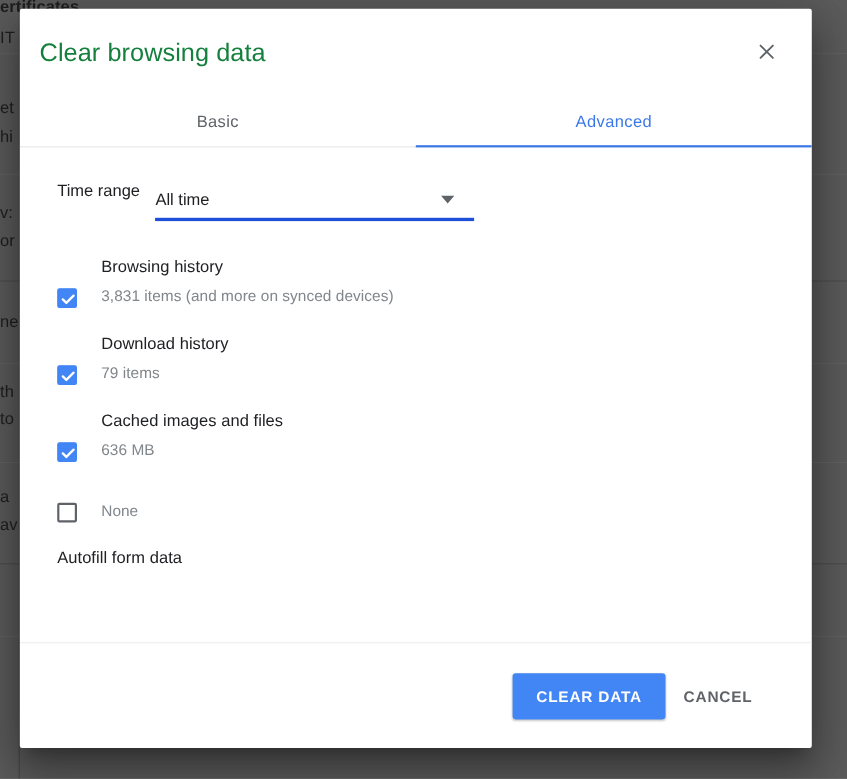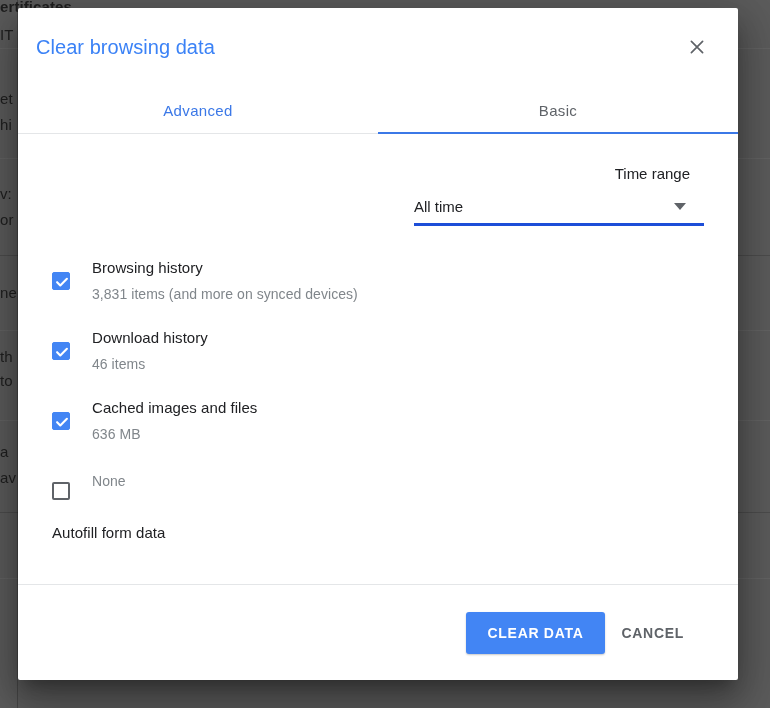--- a/index.html
+++ b/index.html
@@ -73,22 +73,22 @@
   
   .dlg-header {
     height: 78px;
     flex: 0 0 auto;
     display: flex;
     align-items: center;
     padding: 0 18px 0 18px;
     box-sizing: border-box;
   }
   .dlg-title {
-    font-size: 20px;
-    color: #3b82f6;
+    font-size: 23px;
+    color: #15803d;
     flex: 1 1 auto;
     letter-spacing: 0.05px;
   }
   .close-btn {
     width: 38px;
     height: 38px;
     border: none;
     background: transparent;
     border-radius: 50%;
     cursor: pointer;
@@ -143,24 +143,23 @@
     flex: 1 1 auto;
     position: relative;
     overflow: hidden;
     padding: 0 0 0 0;
   }
   .body-inner { padding: 0 34px 0 34px; }
 
   
   .timerange-row {
     display: flex;
-    align-items: flex-end;
+    align-items: flex-start;
     margin-top: 31px;
     margin-bottom: 6px;
-    flex-direction: column;
   }
   .timerange-label {
     font-size: 15px;
     color: #202124;
     padding-bottom: 8px;
     margin-right: 14px;
     white-space: nowrap;
   }
   .select-wrap {
     position: relative;
@@ -181,21 +180,21 @@
     border-left: 6px solid transparent;
     border-right: 6px solid transparent;
     border-top: 7px solid #5f6368;
     margin-right: 18px;
   }
 
   
   .cb-list { margin-top: 30px; }
   .cb-item {
     display: flex;
-    align-items: flex-start;
+    align-items: flex-end;
     margin-bottom: 21px;
     cursor: pointer;
   }
   .cb-item:last-child { margin-bottom: 0; }
   .cb-box {
     flex: 0 0 auto;
     width: 18px;
     height: 18px;
     border-radius: 2px;
     margin-top: 16px;
@@ -297,22 +296,22 @@
     <button class="close-btn">
       <span>
         <svg width="20" height="20" viewBox="0 0 20 20" aria-hidden="true">
           <path d="M4.4 4.4 L15.6 15.6 M15.6 4.4 L4.4 15.6" stroke="#5f6368" stroke-width="1.7" stroke-linecap="round"></path>
         </svg>
       </span>
     </button>
   </div>
 
   <div class="tabs">
+    <button class="tab">Basic</button>
     <button class="tab active">Advanced</button>
-    <button class="tab">Basic</button>
     <div class="tabs-underline-base"></div>
     <div class="tabs-indicator"></div>
   </div>
 
   <div class="dlg-body">
     <div class="body-inner">
 
       <div class="timerange-row">
         <div class="timerange-label">Time range</div>
         <div class="select-wrap">
@@ -334,21 +333,21 @@
             </div>
           </div>
           <div class="cb-item">
             <span class="cb-box checked">
               <svg width="16" height="16" viewBox="0 0 16 16" aria-hidden="true">
                 <path d="M3.1 8.2 L6.3 11.4 L12.9 4.8" fill="none" stroke="#ffffff" stroke-width="2.1" stroke-linecap="round" stroke-linejoin="round"></path>
               </svg>
             </span>
             <div class="cb-text">
               <div class="cb-title">Download history</div>
-              <div class="cb-sub">46 items</div>
+              <div class="cb-sub">79 items</div>
             </div>
           </div>
           <div class="cb-item">
             <span class="cb-box checked">
               <svg width="16" height="16" viewBox="0 0 16 16" aria-hidden="true">
                 <path d="M3.1 8.2 L6.3 11.4 L12.9 4.8" fill="none" stroke="#ffffff" stroke-width="2.1" stroke-linecap="round" stroke-linejoin="round"></path>
               </svg>
             </span>
             <div class="cb-text">
               <div class="cb-title">Cached images and files</div>

